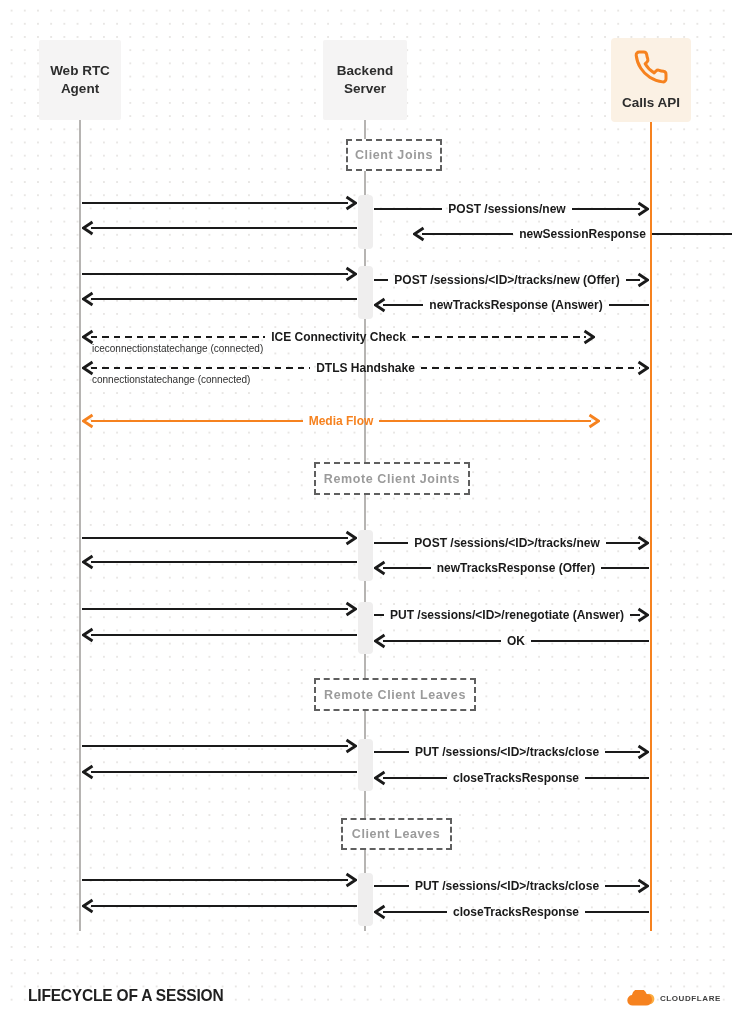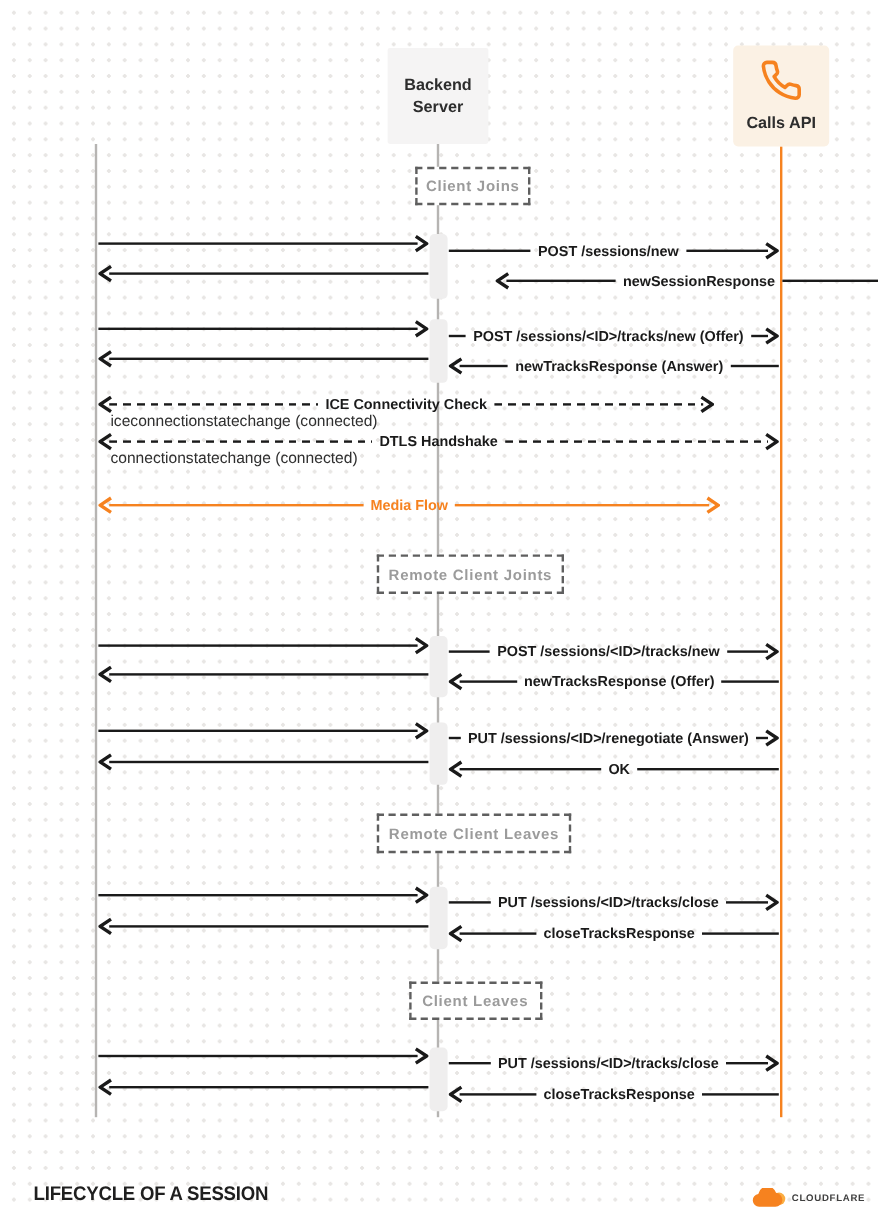--- a/index.html
+++ b/index.html
@@ -26,21 +26,21 @@
   
   .msg{position:absolute;height:20px;display:flex;align-items:center;z-index:5;}
   .msg .line{flex:1 1 0;height:2.6px;background:#1a1a1a;min-width:2px;}
   .msg.dashed .line{background:repeating-linear-gradient(90deg,#1a1a1a 0 6.5px,transparent 6.5px 11.5px);}
   .msg .msg-label{flex:0 0 auto;font-size:12px;font-weight:700;color:#1a1a1a;padding:0 6px;white-space:nowrap;}
   .msg.orange .line{background:#f6821f;}
   .msg.orange .msg-label{color:#f6821f;}
   .chev{flex:0 0 auto;display:block;}
   .chev.r{margin-left:-3px;}
   .chev.l{margin-right:-3px;}
-  .sub{position:absolute;font-size:13px;color:#2f2f2f;z-index:5;white-space:nowrap;}
+  .sub{position:absolute;font-size:10px;color:#2f2f2f;z-index:5;white-space:nowrap;}
   
   #footer-title{position:absolute;left:28px;top:986px;font-size:16.5px;font-weight:800;
                 color:#1f1f1f;letter-spacing:-.2px;transform:scaleX(.94);transform-origin:left center;white-space:nowrap;}
   #brand{position:absolute;right:11px;top:990px;display:flex;align-items:center;gap:4px;z-index:4;}
   #brand-text{font-size:8px;font-weight:800;letter-spacing:.6px;color:#3f3f3f;}
 </style>
 </head>
 <body>
 
 <div id="canvas">
@@ -266,20 +266,24 @@
         <div class="line"></div>
       </div>
       <div class="msg" style="left: 82px; width: 275px; top: 896px;">
         <svg width="12" height="16" viewBox="0 0 12 16" class="chev l">
           <path d="M10.5 2 L1.5 8 L10.5 14" fill="none" stroke="#1A1A1A" stroke-width="2.8"></path>
         </svg>
         <div class="line"></div>
       </div>
     </div>
 
+  <div class="actor" id="actor-web">
+    <span>Web RTC
+Agent</span>
+  </div>
   <div class="actor" id="actor-backend">
     <span>Backend
 Server</span>
   </div>
   <div class="actor" id="actor-api">
     <span style="display:block;line-height:0;">
       <svg width="36" height="36" viewBox="0 0 24 24" fill="none" stroke="#F6821F" stroke-width="2" stroke-linecap="round" stroke-linejoin="round">
         <path d="M22 16.92v3a2 2 0 0 1-2.18 2 19.79 19.79 0 0 1-8.63-3.07 19.5 19.5 0 0 1-6-6 19.79 19.79 0 0 1-3.07-8.67A2 2 0 0 1 4.11 2h3a2 2 0 0 1 2 1.72 12.84 12.84 0 0 0 .7 2.81 2 2 0 0 1-.45 2.11L8.09 9.91a16 16 0 0 0 6 6l1.27-1.27a2 2 0 0 1 2.11-.45 12.84 12.84 0 0 0 2.81.7A2 2 0 0 1 22 16.92z"></path>
       </svg>
     </span>

